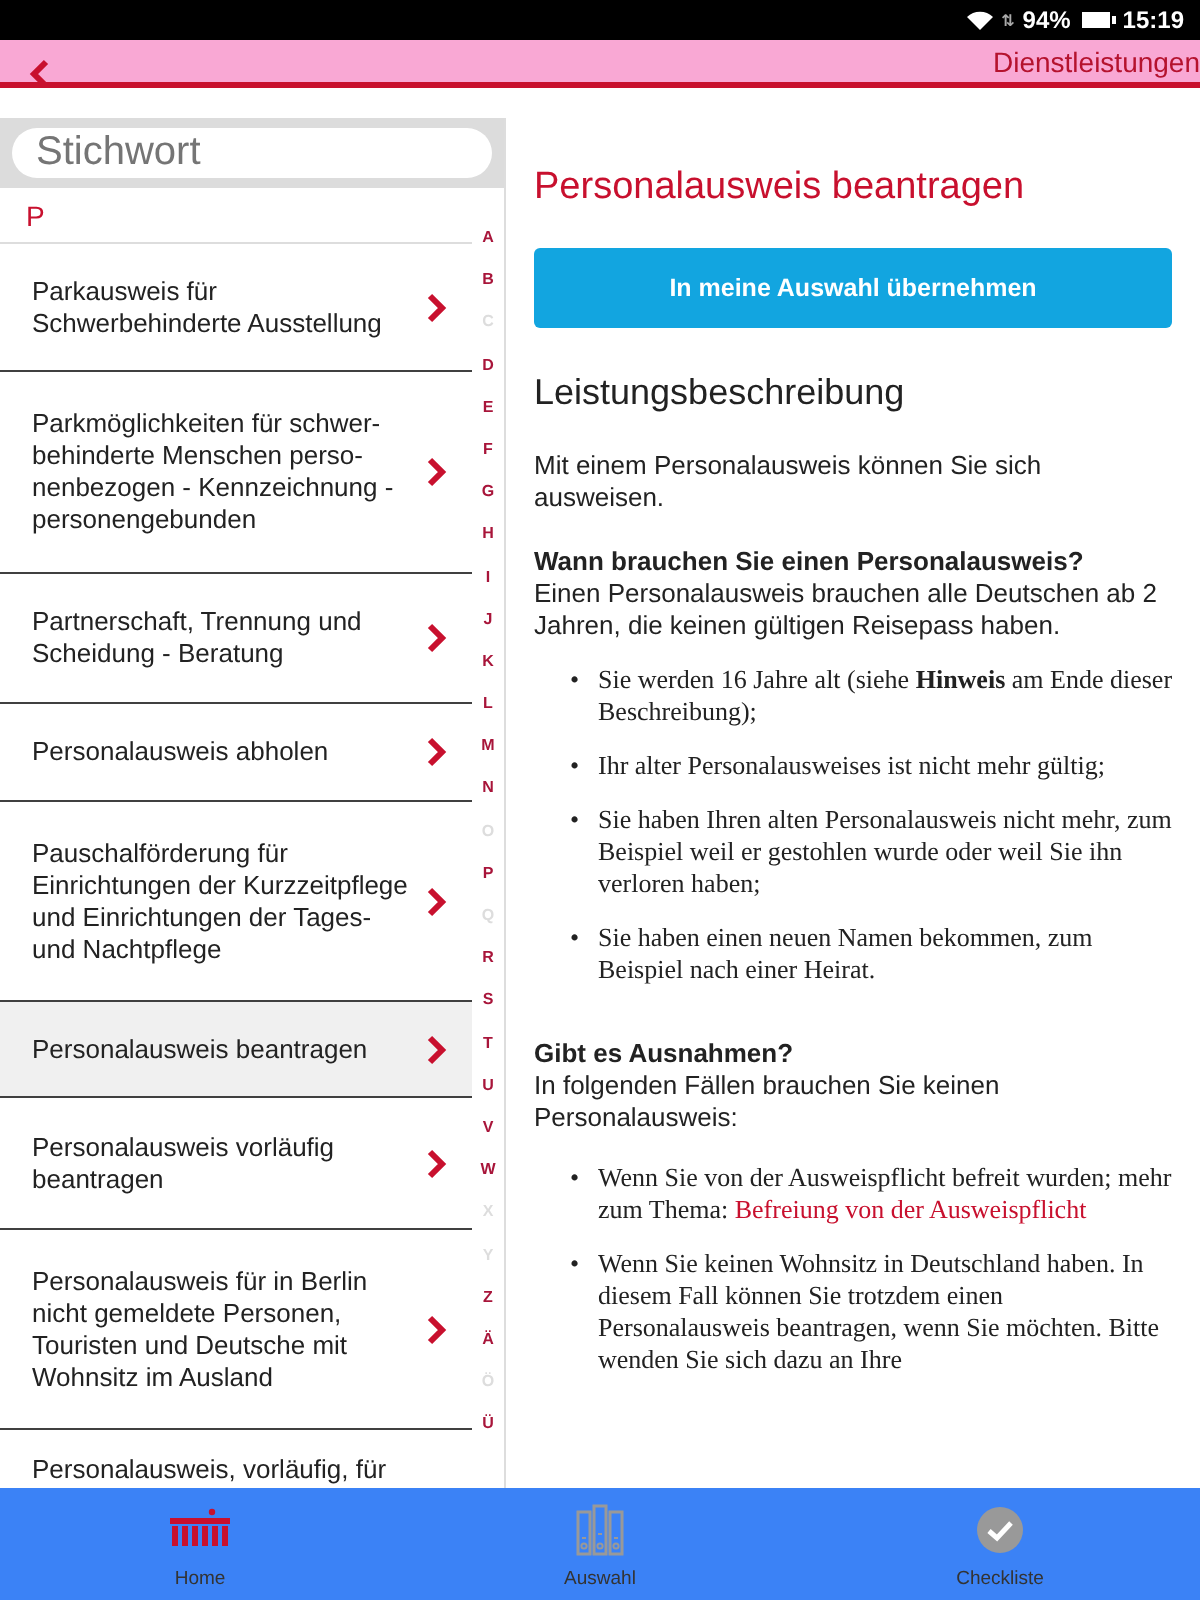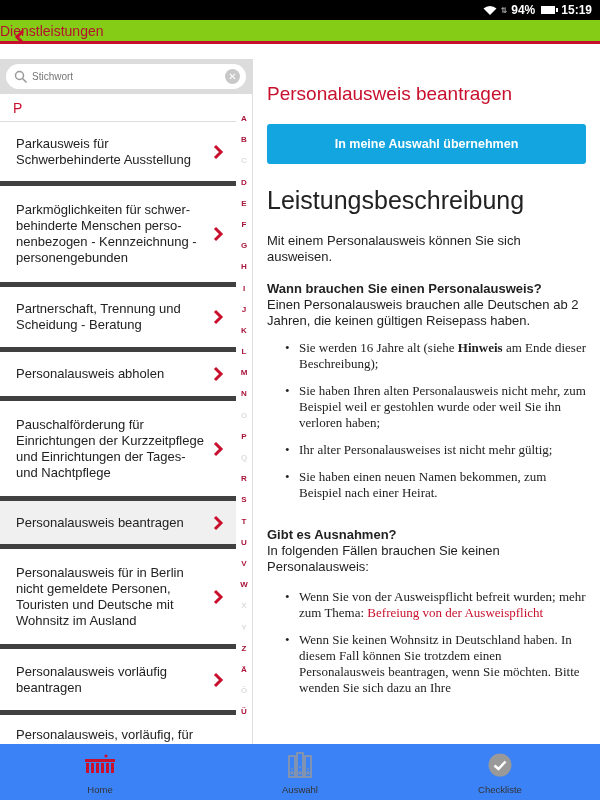--- a/index.html
+++ b/index.html
@@ -1,42 +1,42 @@
 <!DOCTYPE html>
 <html><head>
 <meta charset="utf-8">
 <style>
   * { box-sizing: border-box; margin: 0; padding: 0; }
   html, body { width: 600px; height: 800px; overflow: hidden; background: #fff; font-family: "Liberation Sans", "DejaVu Sans", sans-serif; }
   .statusbar { position: absolute; left: 0; top: 0; width: 600px; height: 20px; background: #000; color: #fff; font-size: 12px; font-weight: bold; display: flex; justify-content: flex-end; align-items: center; padding-right: 8px; gap: 4px; }
   .statusbar .batt { display: inline-block; width: 14px; height: 8px; background: #fff; position: relative; margin: 0 2px; }
   .statusbar .batt::after { content: ""; position: absolute; right: -3px; top: 2px; width: 2px; height: 4px; background: #fff; }
   .statusbar .updown { font-size: 8px; color: #aaa; }
-  .appbar { position: absolute; left: 0; top: 20px; width: 600px; height: 24px; background: #84cc16; border-bottom: 3px solid #c8102e; display: flex; align-items: center; justify-content: flex-start; }
+  .appbar { position: absolute; left: 0; top: 20px; width: 600px; height: 24px; background: #f9a8d4; border-bottom: 3px solid #c8102e; display: flex; align-items: center; justify-content: flex-end; }
   .appbar .back { position: absolute; left: 8px; top: 4px; width: 24px; height: 26px; display: flex; align-items: center; justify-content: center; cursor: pointer; }
   .appbar .title { color: #b5122e; font-size: 14px; }
   .left { position: absolute; left: 0; top: 59px; width: 253px; height: 685px; background: #fff; border-right: 1px solid #ddd; overflow: hidden; }
   .searchwrap { height: 35px; background: #dcdcdc; padding: 5px 6px; }
   .search { height: 25px; background: #fff; border-radius: 13px; display: flex; align-items: center; padding: 0 6px 0 8px; }
   .search .mag { width: 14px; height: 14px; margin-right: 4px; }
-  .search input { flex: 1; border: none; outline: none; font-size: 10px; color: #999; font-family: "Liberation Sans", sans-serif; background: transparent; }
+  .search input { flex: 1; border: none; outline: none; font-size: 20px; color: #999; font-family: "Liberation Sans", sans-serif; background: transparent; }
   .search .clear { width: 15px; height: 15px; border-radius: 50%; background: #c8c8c8; color: #fff; font-size: 10px; font-weight: bold; display: flex; align-items: center; justify-content: center; }
   .section-head { height: 28px; padding-left: 13px; color: #c8102e; font-size: 14px; display: flex; align-items: center; border-bottom: 1px solid #ddd; margin-right: 16px; }
   .list { margin-right: 16px; }
-  .item { display: flex; align-items: center; padding: 0 10px 0 16px; border-bottom: 5px solid #404040; font-size: 13px; color: #222; line-height: 16px; cursor: pointer; }
+  .item { display: flex; align-items: center; padding: 0 10px 0 16px; border-bottom: 1px solid #404040; font-size: 13px; color: #222; line-height: 16px; cursor: pointer; }
   .item.selected { background: #f0f0f0; }
   .item .label { flex: 1; padding-right: 8px; }
   .item .chev { width: 14px; height: 18px; display: flex; align-items: center; }
   .alpha { position: absolute; right: 0; top: 49px; width: 16px; display: flex; flex-direction: column; align-items: center; }
   .alpha span { font-size: 8px; font-weight: bold; color: #a8153a; height: 21.2px; line-height: 21.2px; cursor: pointer; }
   .alpha span.dis { color: #ddd; }
   .right { position: absolute; left: 254px; top: 59px; width: 346px; height: 685px; overflow: hidden; padding: 0 13px 0 13px; color: #222; }
   .right h1 { font-weight: normal; color: #c8102e; font-size: 19px; margin-top: 24px; }
   .cta { display: flex; align-items: center; justify-content: center; margin-top: 19px; width: 319px; height: 40px; background: #12a5e0; color: #fff; font-size: 12.5px; font-weight: bold; border-radius: 3px; cursor: pointer; }
-  .right h2 { font-weight: normal; font-size: 25px; margin-top: 22px; color: #222; }
+  .right h2 { font-weight: normal; font-size: 18px; margin-top: 22px; color: #222; }
   .right p { font-size: 13px; line-height: 16px; margin-top: 16px; }
   .right p.first { margin-top: 18px; }
   .right ul { list-style: none; margin-left: 18px; }
   .right li { font-size: 13px; line-height: 16px; margin-top: 11px; padding-left: 14px; position: relative; font-family: Liberation Serif, serif; }
   .right li::before { content: "•"; position: absolute; left: 0; top: 0; }
   .right .gap { margin-top: 26px; }
   .link { color: #c8102e; cursor: pointer; }
   .tabbar { position: absolute; left: 0; top: 744px; width: 600px; height: 56px; background: #3b82f6; display: flex; }
   .tab { flex: 1; display: flex; flex-direction: column; align-items: center; padding-top: 7px; cursor: pointer; }
   .tab .ico { height: 28px; display: flex; align-items: center; justify-content: center; }
@@ -118,30 +118,30 @@
         </span>
       </div>
     <div class="item selected" style="height:48px">
         <span class="label">Personalausweis beantragen</span>
         <span class="chev">
           <svg width="12" height="16" viewBox="0 0 12 16">
             <path d="M3 2 L9 8 L3 14" stroke="#c8102e" stroke-width="3" fill="none"></path>
           </svg>
         </span>
       </div>
+    <div class="item" style="height:66px">
+        <span class="label">Personalausweis vorläufig beantragen</span>
+        <span class="chev">
+          <svg width="12" height="16" viewBox="0 0 12 16">
+            <path d="M3 2 L9 8 L3 14" stroke="#c8102e" stroke-width="3" fill="none"></path>
+          </svg>
+        </span>
+      </div>
     <div class="item" style="height:100px">
         <span class="label">Personalausweis für in Berlin nicht gemeldete Personen, Touristen und Deutsche mit Wohnsitz im Ausland</span>
-        <span class="chev">
-          <svg width="12" height="16" viewBox="0 0 12 16">
-            <path d="M3 2 L9 8 L3 14" stroke="#c8102e" stroke-width="3" fill="none"></path>
-          </svg>
-        </span>
-      </div>
-    <div class="item" style="height:66px">
-        <span class="label">Personalausweis vorläufig beantragen</span>
         <span class="chev">
           <svg width="12" height="16" viewBox="0 0 12 16">
             <path d="M3 2 L9 8 L3 14" stroke="#c8102e" stroke-width="3" fill="none"></path>
           </svg>
         </span>
       </div>
     <div class="item" style="height:64px; align-items:flex-start; padding-top:12px">
         <span class="label">Personalausweis, vorläufig, für Berliner Einwohner ohne feste</span>
       </div>
   </div>
@@ -179,22 +179,22 @@
 </div>
 
 <div class="right">
   <h1>Personalausweis beantragen</h1>
   <div class="cta">In meine Auswahl übernehmen</div>
   <h2>Leistungsbeschreibung</h2>
   <p class="first">Mit einem Personalausweis können Sie sich ausweisen.</p>
   <p><b>Wann brauchen Sie einen Personalausweis?</b><br><span>Einen Personalausweis brauchen alle Deutschen ab 2 Jahren, die keinen gültigen Reisepass haben.</span></p>
   <ul>
     <li><span>Sie werden 16 Jahre alt (siehe </span><b>Hinweis</b><span> am Ende dieser Beschreibung);</span></li>
+    <li>Ihr alter Personalausweises ist nicht mehr gültig;</li>
     <li>Sie haben Ihren alten Personalausweis nicht mehr, zum Beispiel weil er gestohlen wurde oder weil Sie ihn verloren haben;</li>
-    <li>Ihr alter Personalausweises ist nicht mehr gültig;</li>
     <li>Sie haben einen neuen Namen bekommen, zum Beispiel nach einer Heirat.</li>
   </ul>
   <p class="gap"><b>Gibt es Ausnahmen?</b><br><span>In folgenden Fällen brauchen Sie keinen Personalausweis:</span></p>
   <ul style="margin-top:14px">
     <li><span>Wenn Sie von der Ausweispflicht befreit wurden; mehr zum Thema: </span><span class="link">Befreiung von der Ausweispflicht</span></li>
     <li>Wenn Sie keinen Wohnsitz in Deutschland haben. In diesem Fall können Sie trotzdem einen Personalausweis beantragen, wenn Sie möchten. Bitte wenden Sie sich dazu an Ihre</li>
   </ul>
 </div>
 
 <div class="tabbar">

